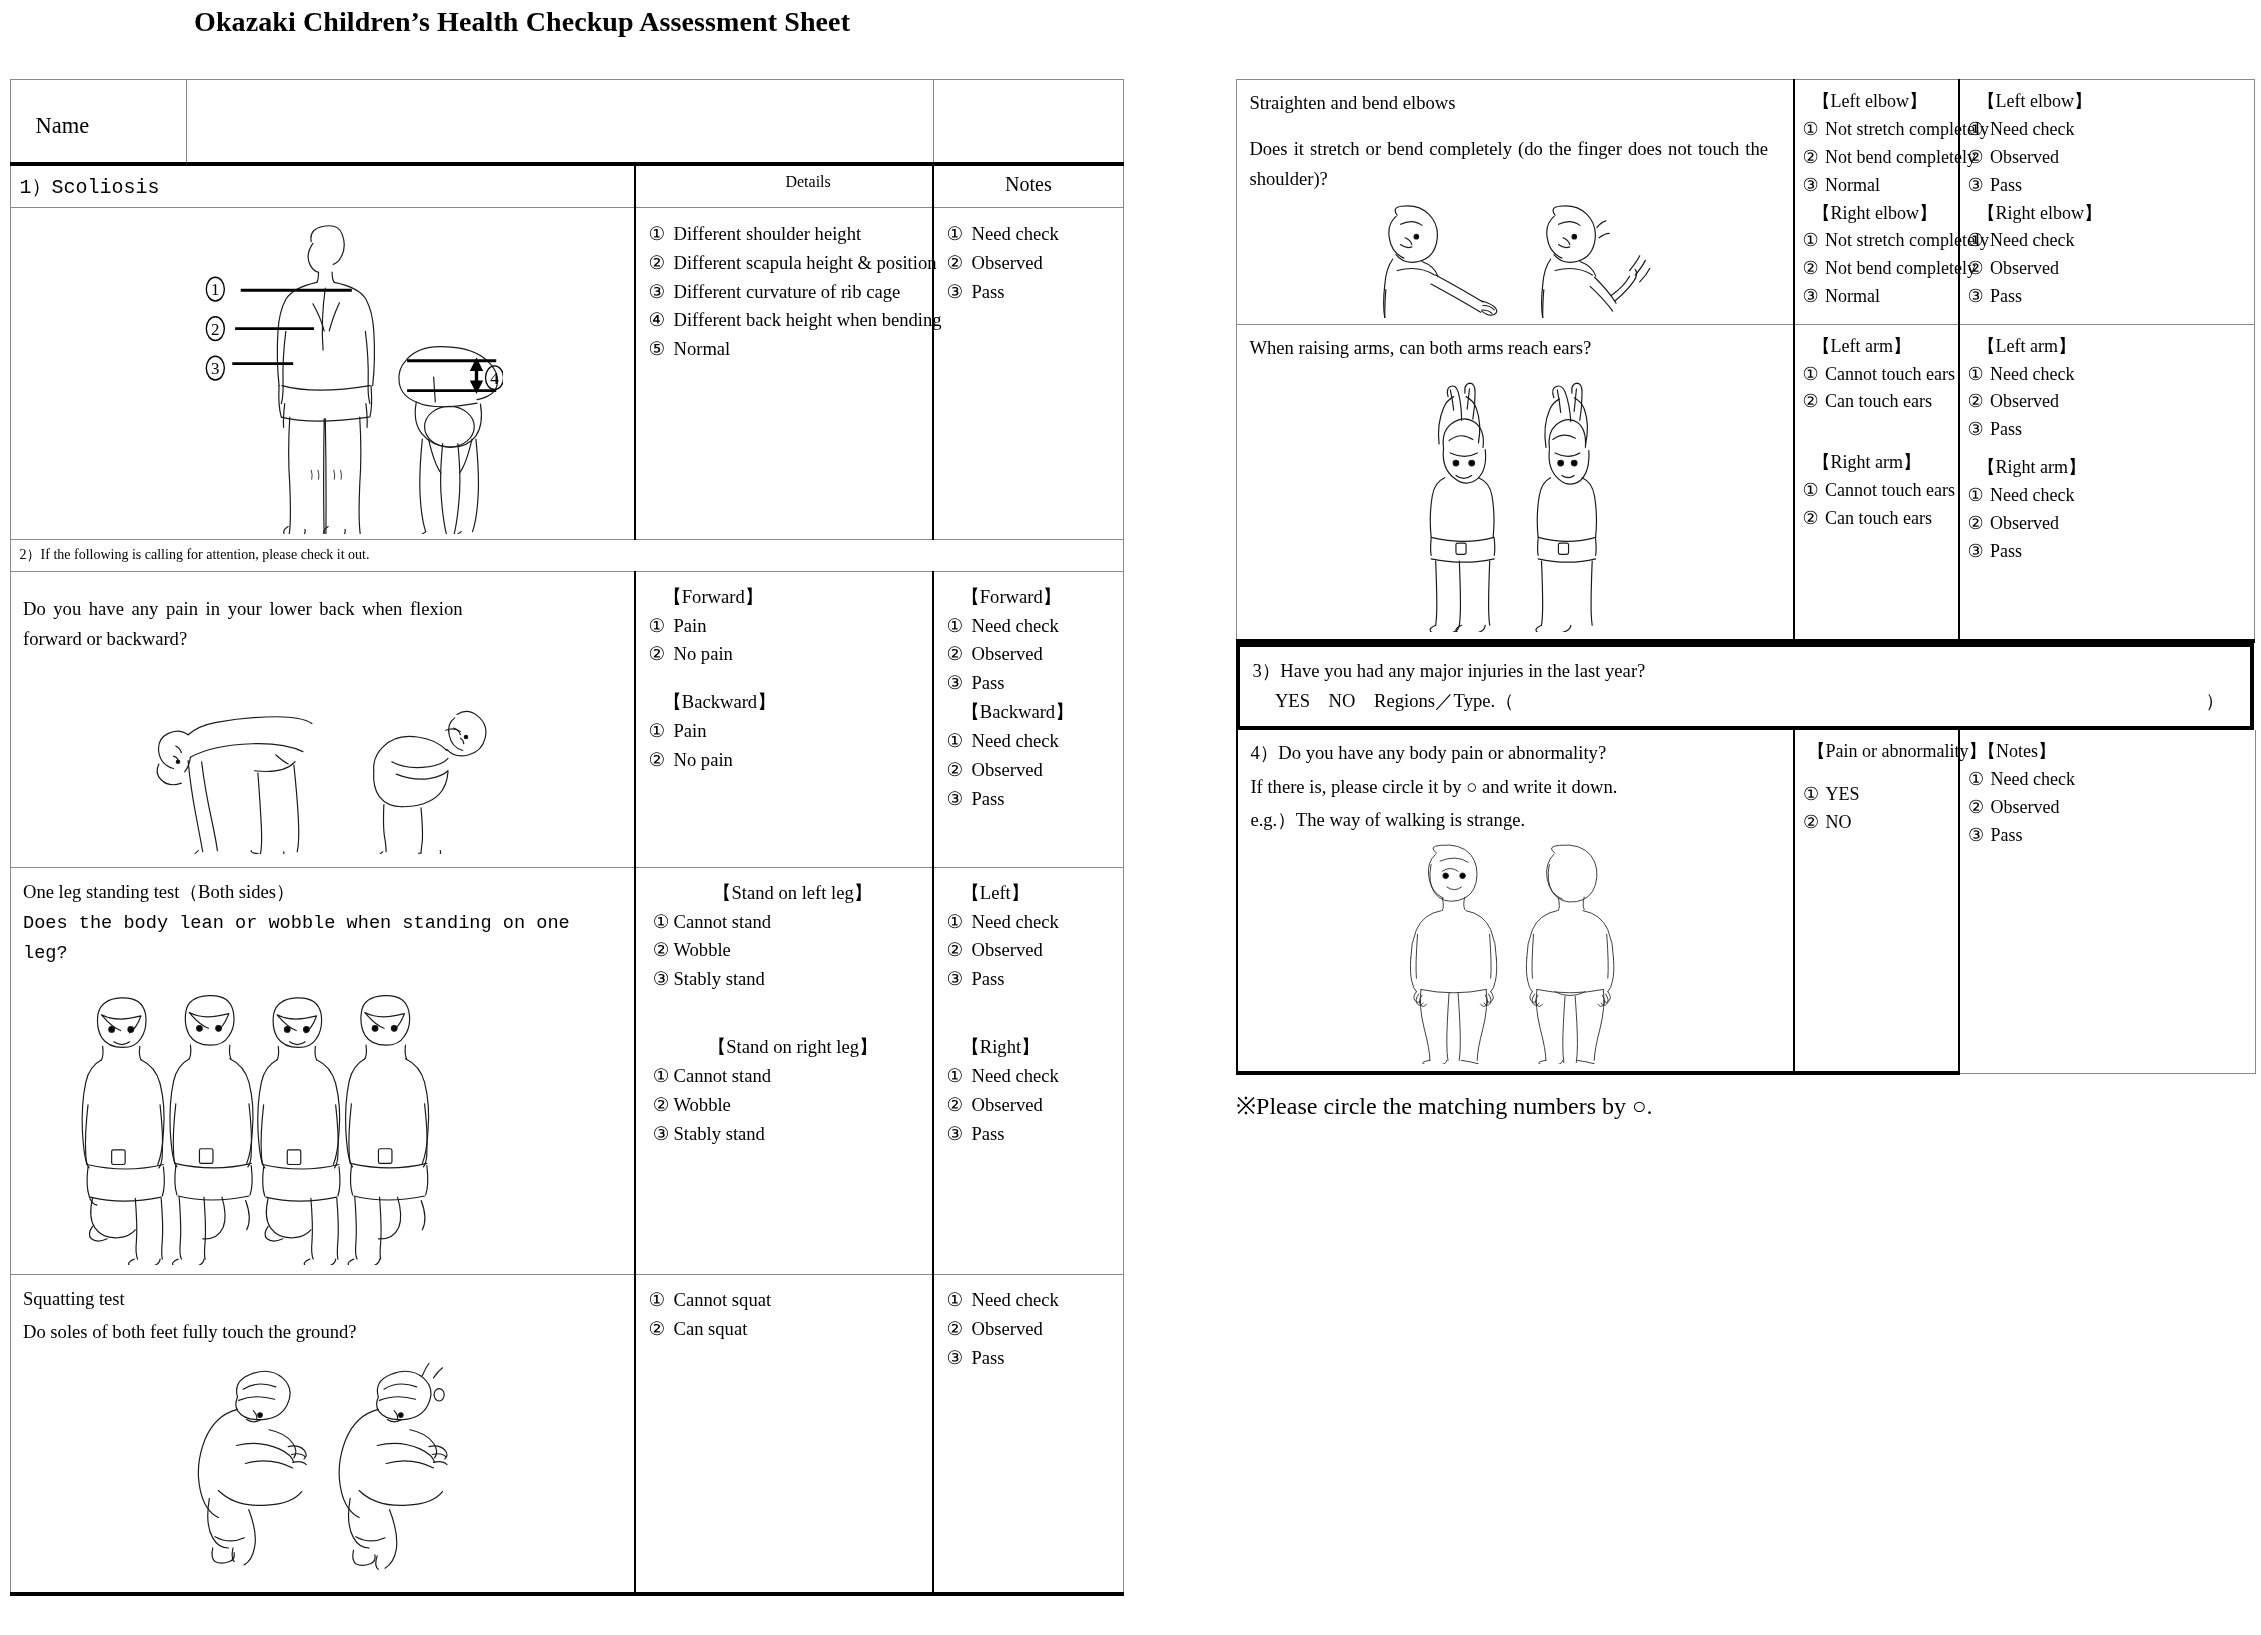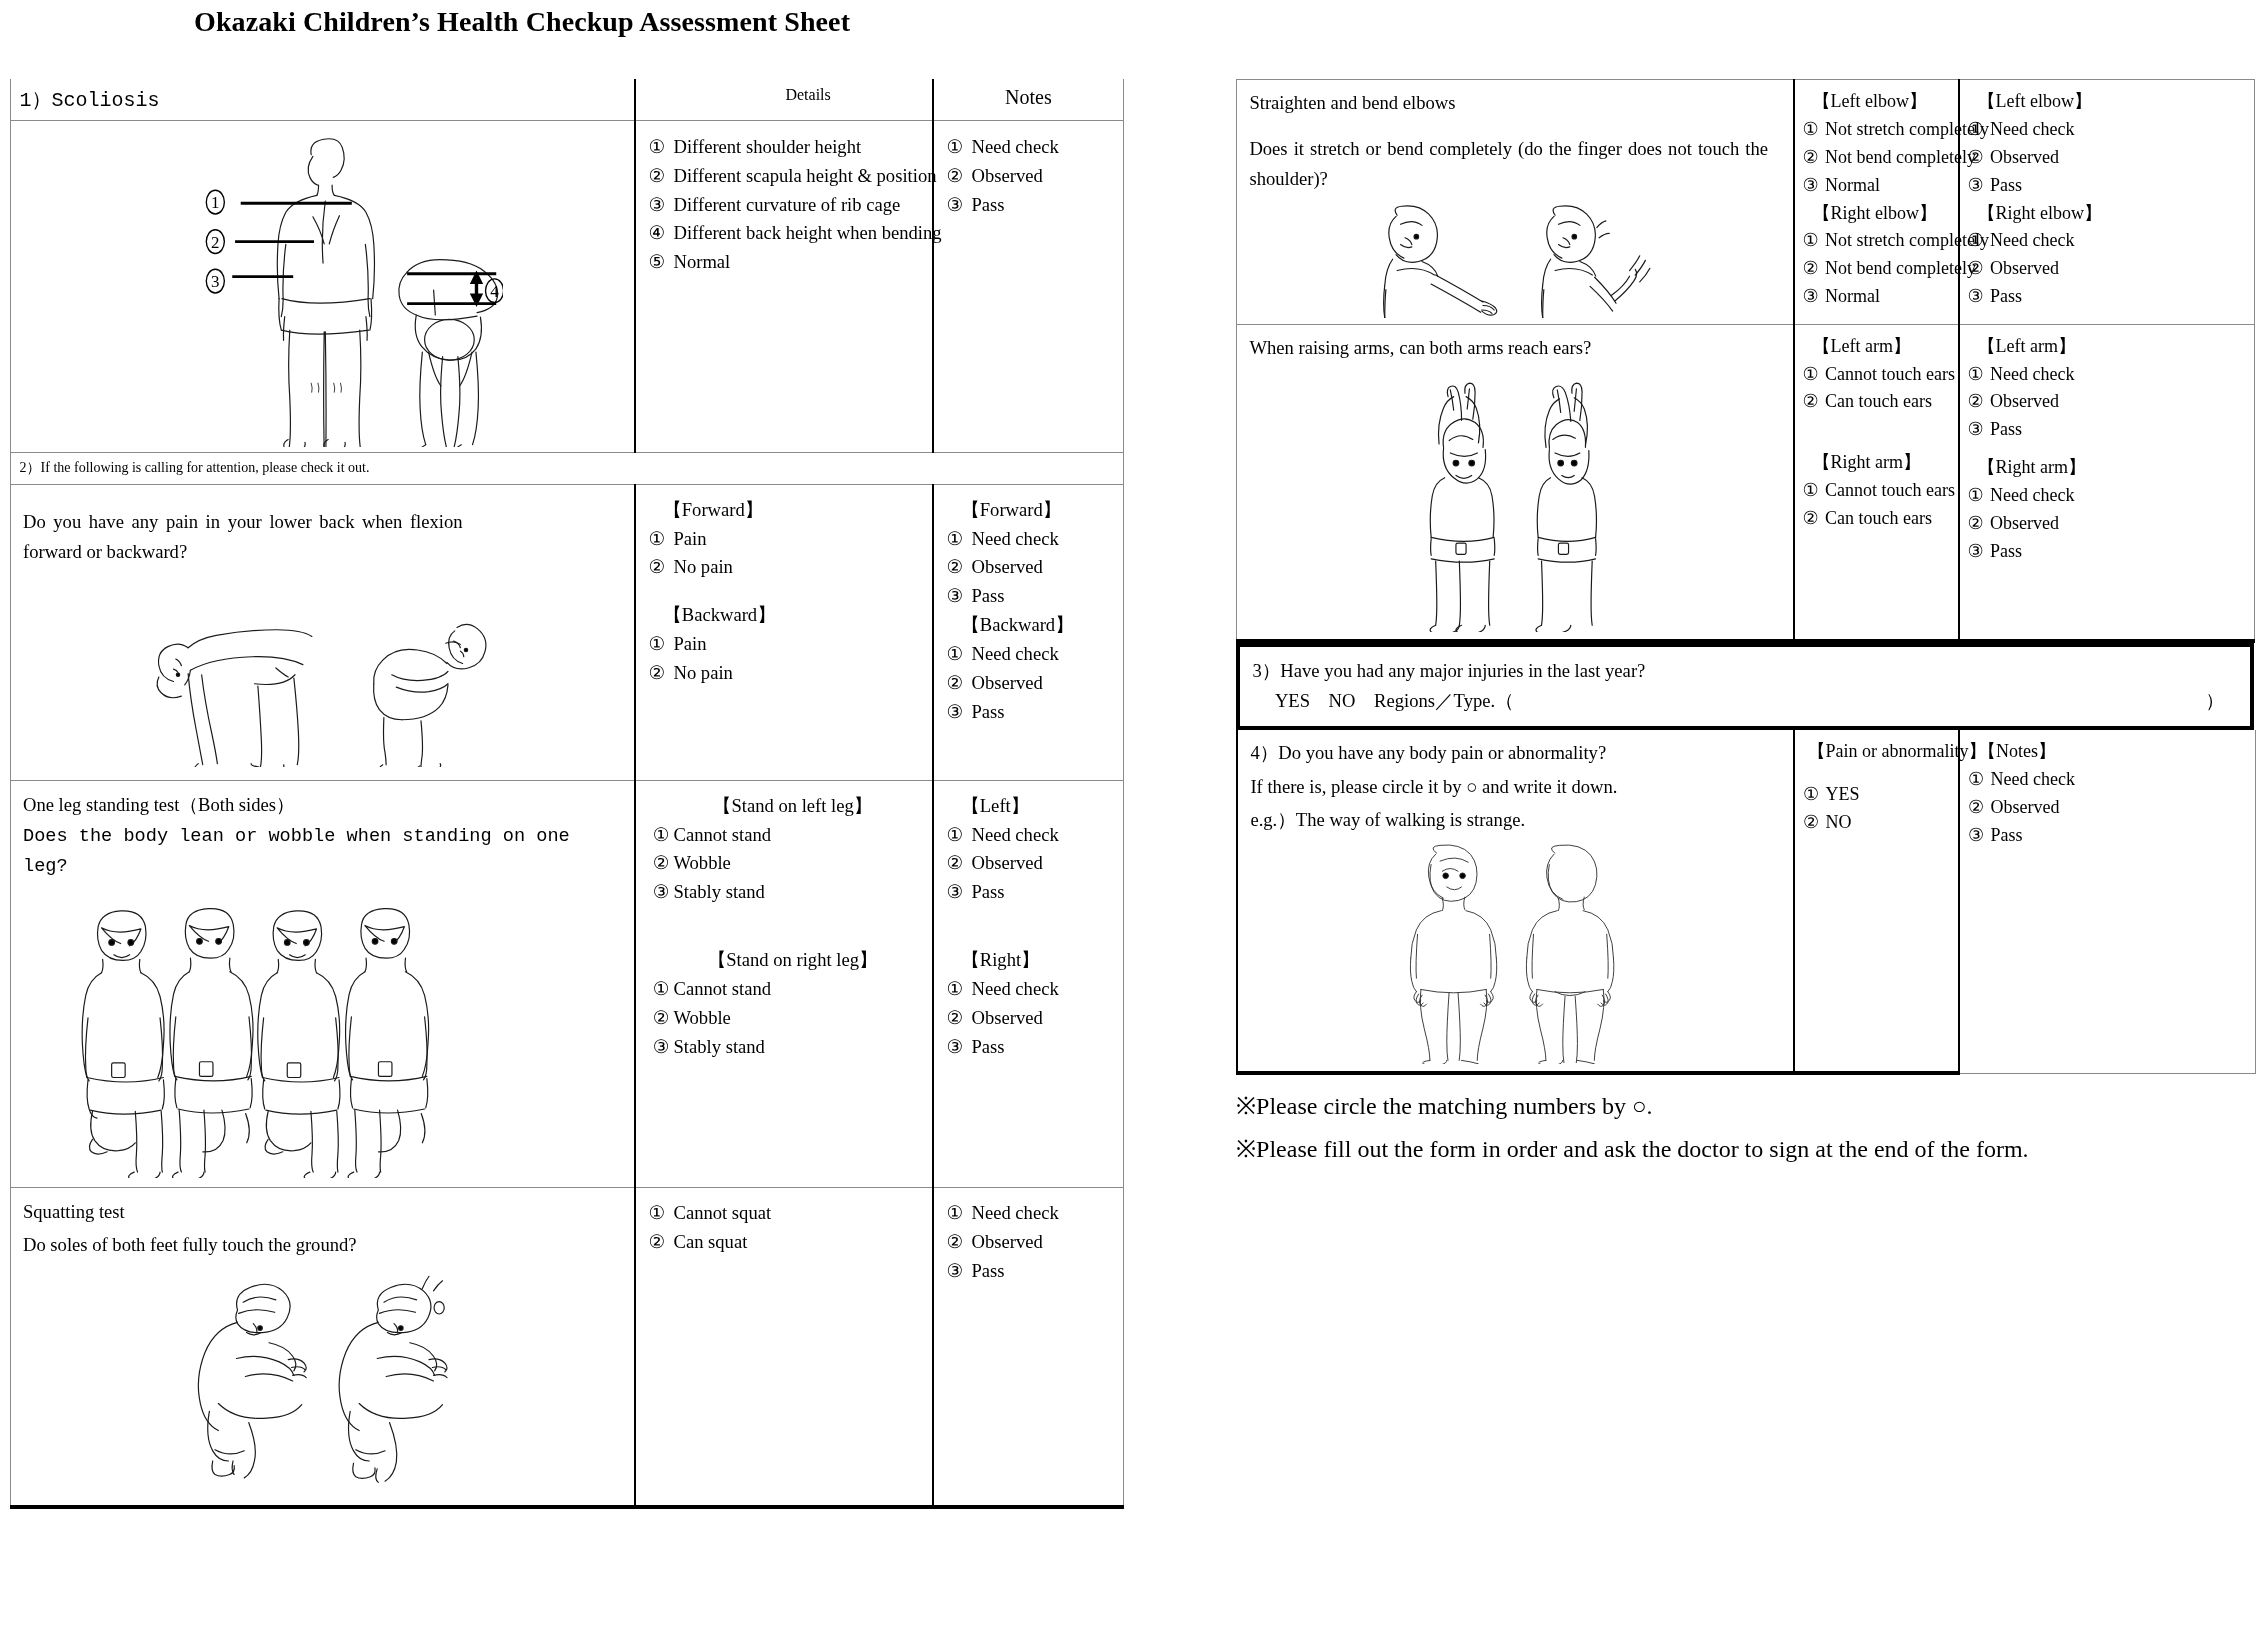--- a/index.html
+++ b/index.html
@@ -79,20 +79,31 @@
 
   <table id="left-table">
     <colgroup>
       <col style="width:176px">
         <col style="width:449px">
         <col style="width:298px">
         <col style="width:190px">
     </colgroup>
 
     <tbody>
+        <tr>
+      <td class="bt-thin bl-thin br-thin bb-thick">
+        <div class="cellpad" style="font-size:22.5px;padding-top:33px;padding-left:25px;">Name</div>
+      </td>
+      <td class="bt-thin br-thin bb-thick" colspan="2">
+        <div class="cellpad" style="height:82px;font-size:20px;"></div>
+      </td>
+      <td class="bt-thin br-thin bb-thick">
+            <div style="height:82px"></div>
+          </td>
+    </tr>
 
     <tr>
       <td class="bl-thin bb-thin" colspan="2">
         <div class="cellpad" style="font-size:20px;font-family:'Liberation Mono',monospace;padding:6.8px 0 6.8px 9px;">1）Scoliosis</div>
       </td>
       <td class="bl-thick br-thick bb-thin" style="text-align:center">
         <div style="font-size:16px;padding:7.3px 0;margin-left:48px;">Details</div>
       </td>
       <td class="br-thin bb-thin" style="text-align:center">
         <div style="font-size:20px;padding:7.3px 0;">Notes</div>
@@ -890,18 +901,17 @@
                 </div>
           </div>
         </td>
       </tr>
     </tbody>
       </table>
 
 
     <div id="footnotes">
       <div>※Please circle the matching numbers by ○.</div>
-      <div>※Please fill out the form in order and ask the doctor to sign at the end of the form.</div>
     </div>
   </div>
 
 </div>
 
 
 </body></html>

